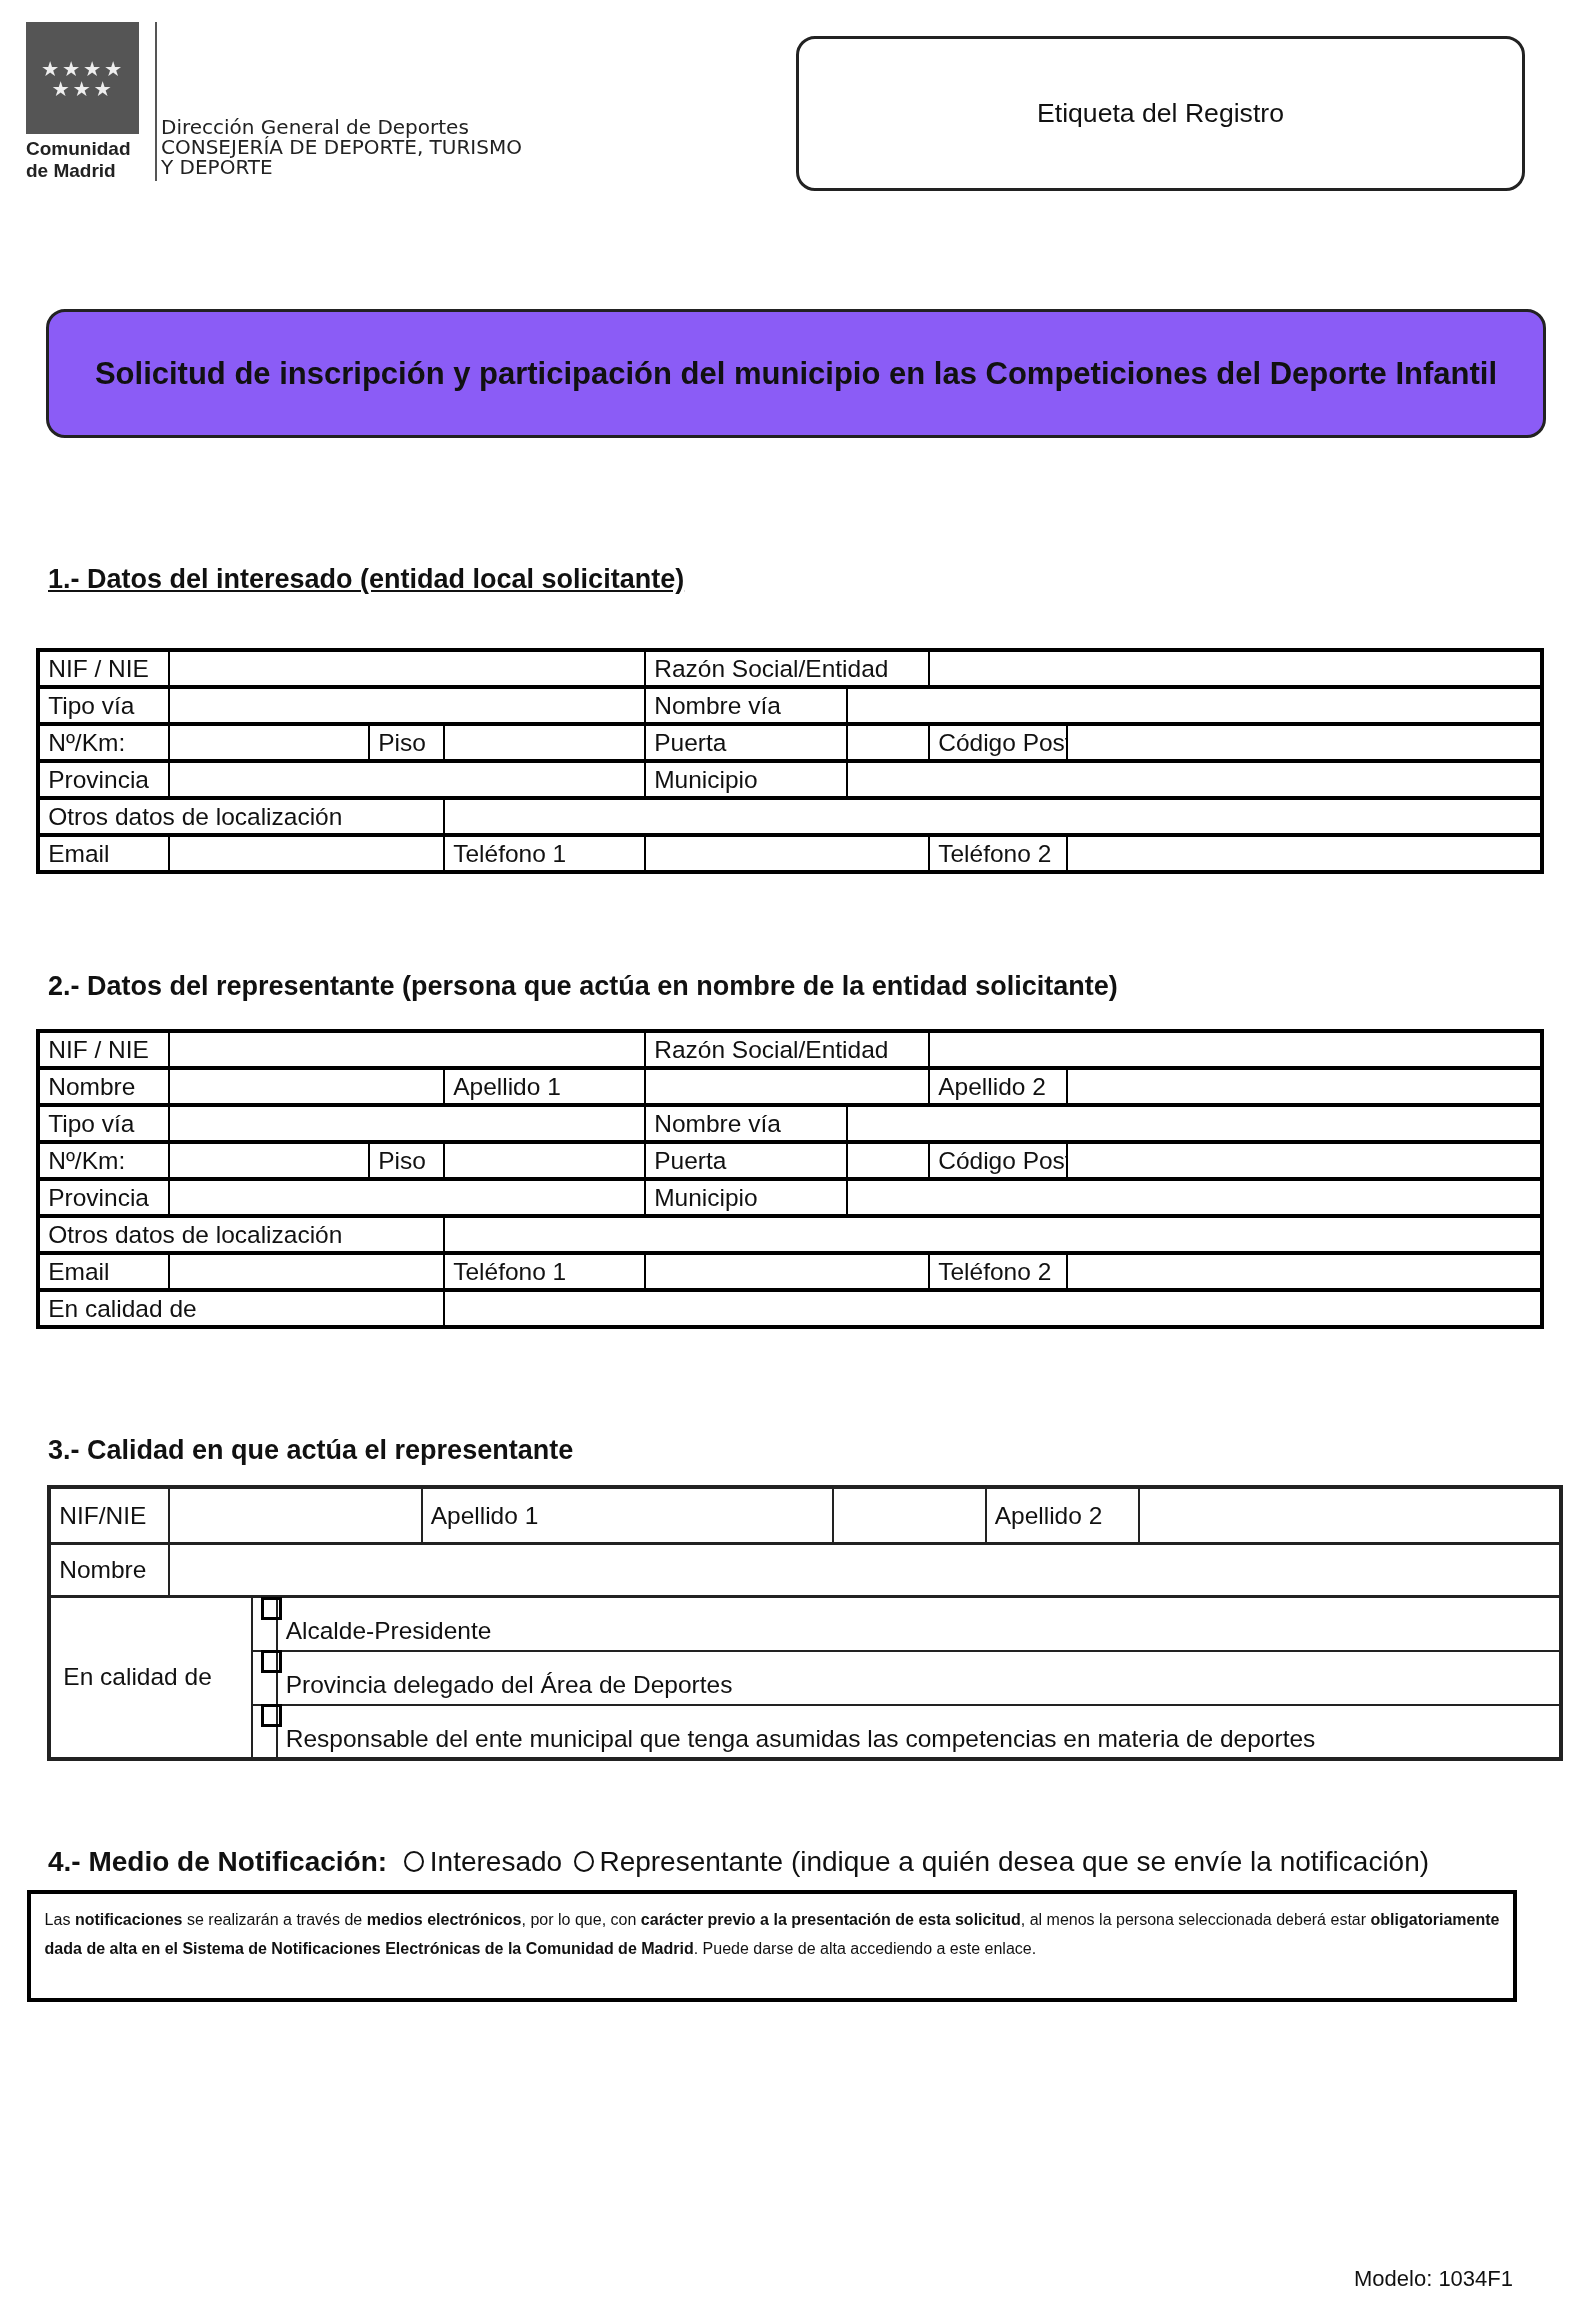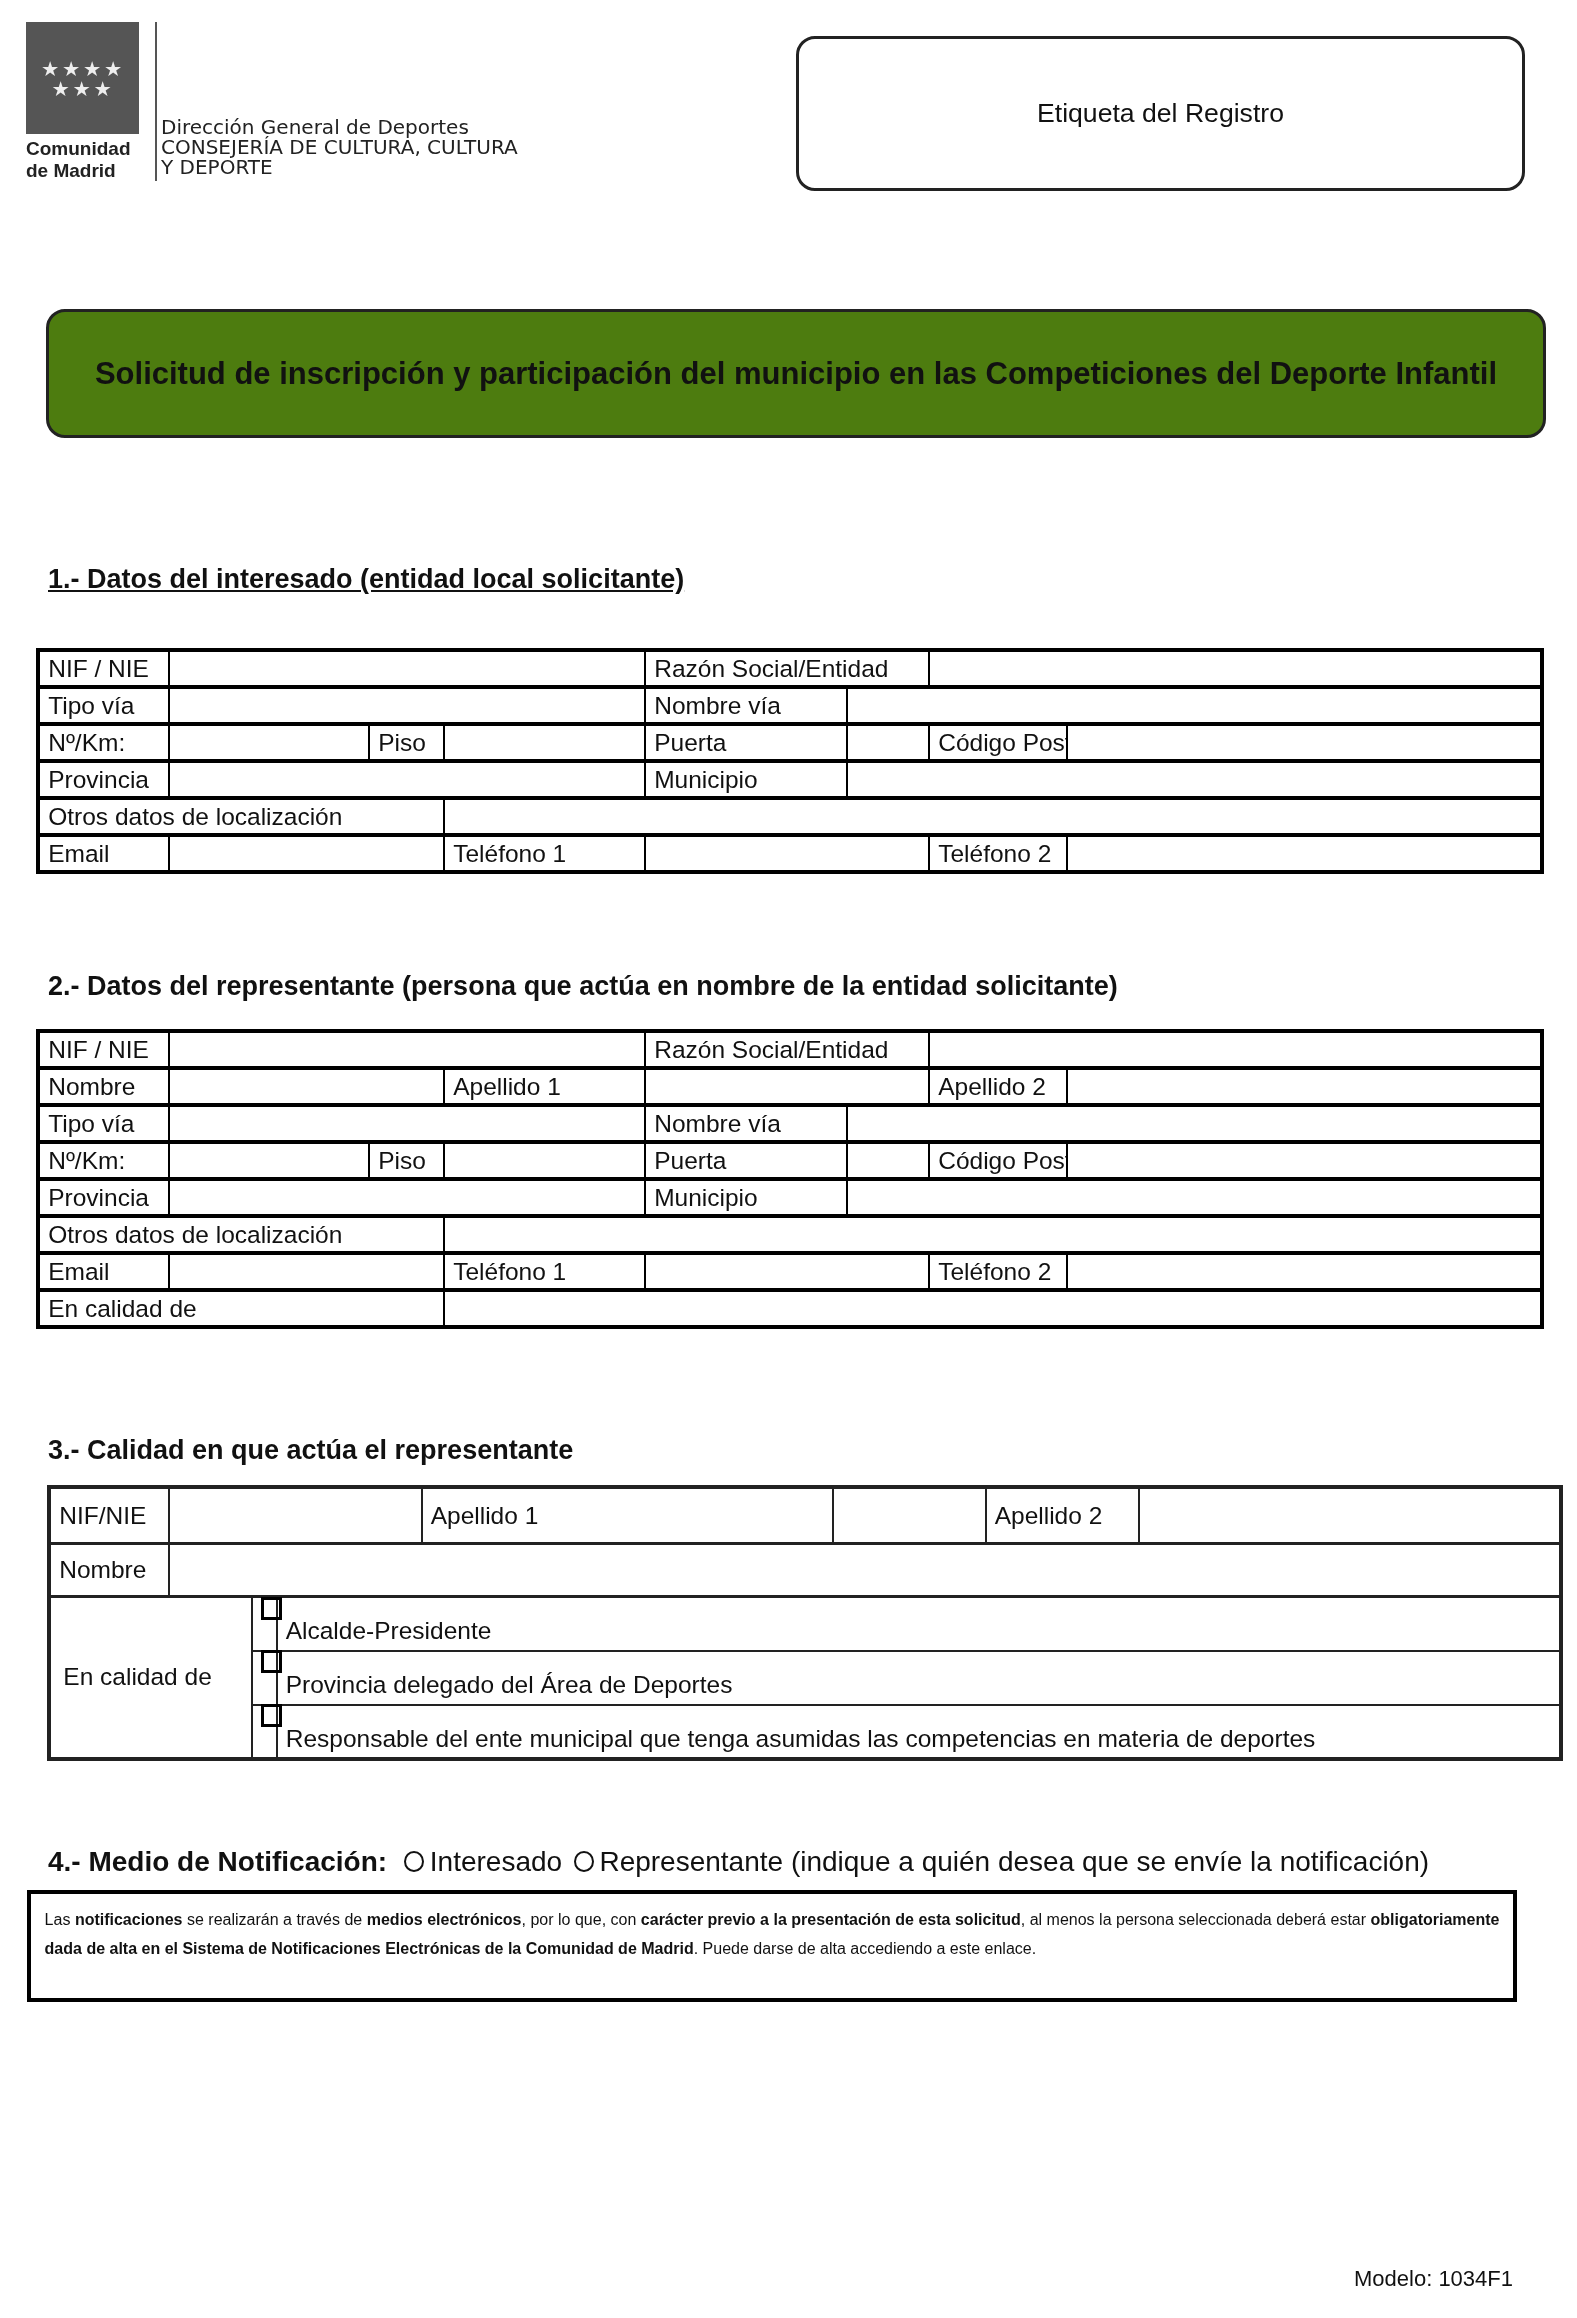--- a/index.html
+++ b/index.html
@@ -10,21 +10,21 @@
   .logo-square { position: absolute; left: 0; top: 0; width: 113px; height: 112px; background: #555; }
   .logo-stars { position: absolute; left: 9.5px; top: 37px; width: 95px; color: #eee; font-size: 20.4px; line-height: 20.4px; text-align: center; letter-spacing: 2.7px; }
   .logo-name { position: absolute; left: 0; top: 116px; font-weight: bold; font-size: 19px; line-height: 22px; color: #222; }
   .logo-divider { position: absolute; left: 129px; top: 0; width: 2px; height: 159px; background: #555; }
   .logo-text { position: absolute; left: 135px; top: 95px; font-family: "DejaVu Sans", sans-serif; font-size: 20px; line-height: 20px; color: #222; white-space: nowrap; }
 
   
   .registry { position: absolute; left: 796px; top: 36px; width: 729px; height: 155px; border: 3.4px solid #222; border-radius: 19px; box-sizing: border-box; display: flex; align-items: center; justify-content: center; font-size: 26.6px; }
 
   
-  .title-box { position: absolute; left: 46px; top: 309px; width: 1500px; height: 129px; border: 3.4px solid #222; border-radius: 19px; background: #4d7c0f; box-sizing: border-box; display: flex; align-items: center; justify-content: center; text-align: center; font-weight: bold; font-size: 31px; line-height: 40px; padding: 0 20.4px; }
+  .title-box { position: absolute; left: 46px; top: 309px; width: 1500px; height: 129px; border: 3.4px solid #222; border-radius: 19px; background: #8b5cf6; box-sizing: border-box; display: flex; align-items: center; justify-content: center; text-align: center; font-weight: bold; font-size: 31px; line-height: 40px; padding: 0 20.4px; }
 
   .section-title { position: absolute; left: 48px; font-weight: bold; font-size: 27px; white-space: nowrap; }
 
   
   table.form { position: absolute; border-collapse: collapse; table-layout: fixed; border: 4.8px solid #000; }
   table.form td { border: 2px solid #000; height: 37px; padding: 0 8.2px; font-size: 24.5px; white-space: nowrap; overflow: hidden; box-sizing: border-box; vertical-align: middle; }
   table.form tr { border-bottom: 4.8px solid #000; }
   table.form td.field { cursor: text; }
 
   
@@ -52,21 +52,21 @@
   <div class="logo-square">
     <div class="logo-stars">★★★★ ★★★</div>
   </div>
   <div class="logo-name">
     <div>Comunidad</div>
     <div>de Madrid</div>
   </div>
   <div class="logo-divider"></div>
   <div class="logo-text">
     <div>Dirección General de Deportes</div>
-    <div>CONSEJERÍA DE CULTURA, CULTURA</div>
+    <div>CONSEJERÍA DE DEPORTE, TURISMO</div>
     <div>Y DEPORTE</div>
   </div>
 </div>
 
 <div class="registry">Etiqueta del Registro</div>
 
 <div class="title-box">Solicitud de inscripción y participación del municipio en las Competiciones del Deporte Infantil</div>
 
 <div class="section-title" style="top:564px;text-decoration:underline;">1.- Datos del interesado (entidad local solicitante)</div>
 

